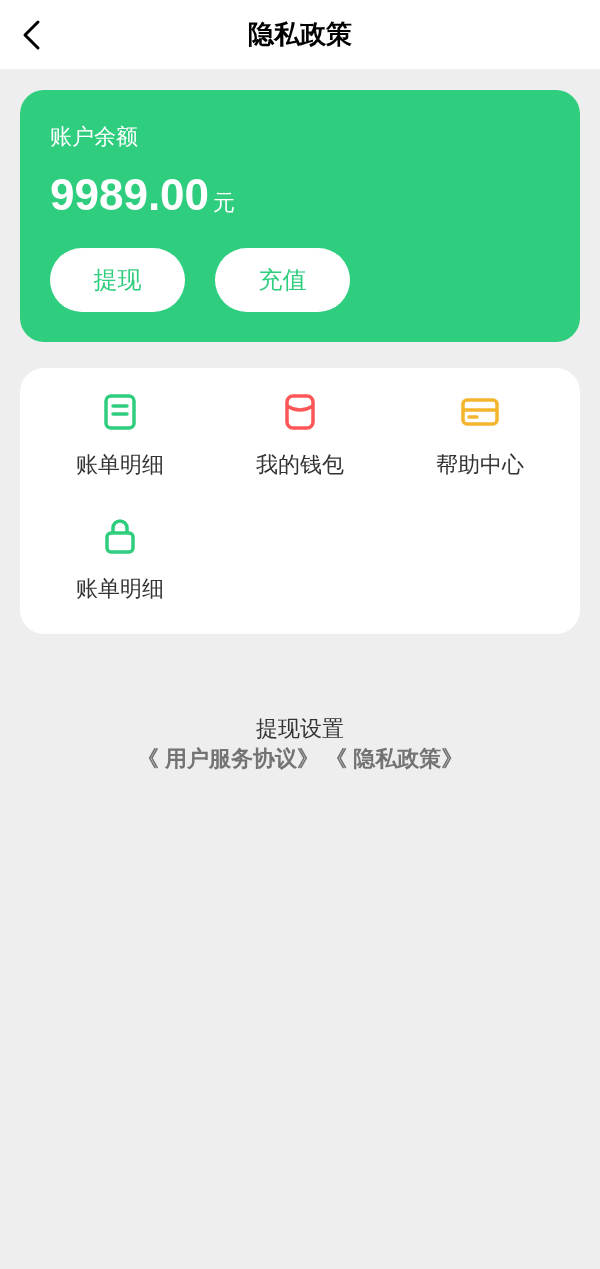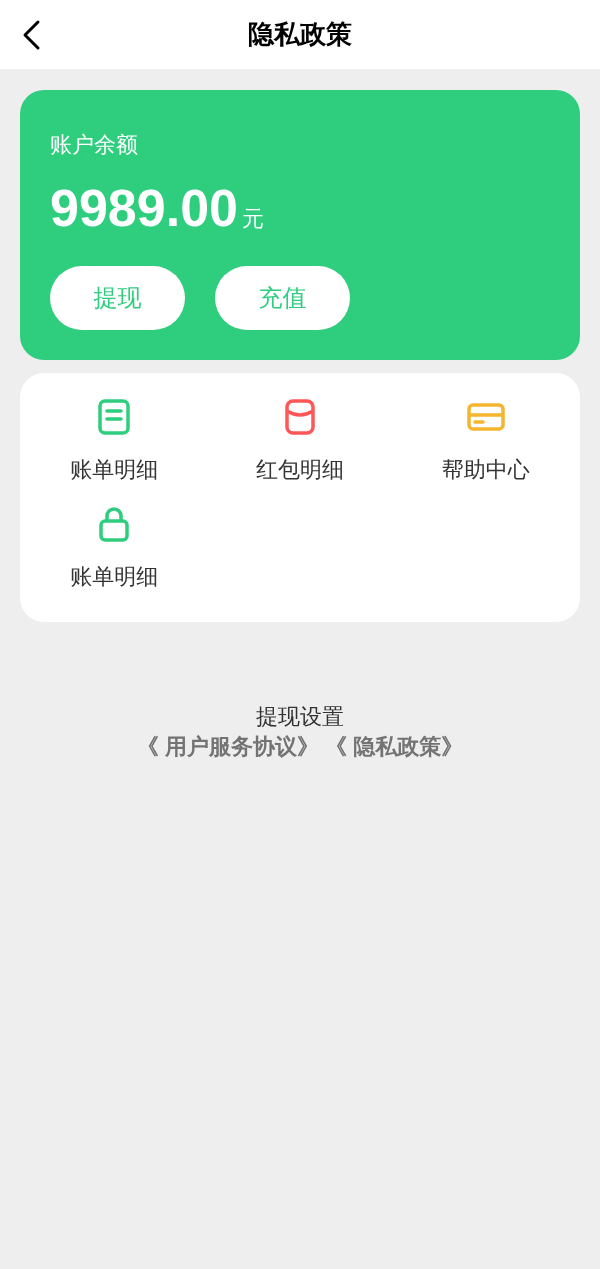--- a/index.html
+++ b/index.html
@@ -36,34 +36,34 @@
       color: #000;
     }
     .content {
       background: #eeeeee;
       padding: 20px;
       height: calc(1269px - 70px);
     }
     .balance-card {
       background: #2FCD7E;
       border-radius: 24px;
-      padding: 40px 30px 30px 30px;
+      padding: 32px 30px 30px 30px;
       color: #fff;
     }
     .balance-label {
       font-size: 22px;
       margin-bottom: 18px;
     }
     .balance-amount {
       display: flex;
       align-items: baseline;
       margin-bottom: 28px;
     }
     .balance-value {
-      font-size: 52px;
+      font-size: 44px;
       font-weight: 700;
     }
     .balance-unit {
       font-size: 22px;
       margin-left: 4px;
     }
     .button-row {
       display: flex;
       gap: 30px;
     }
@@ -74,26 +74,25 @@
       border-radius: 999px;
       padding: 16px 0;
       width: 135px;
       font-size: 24px;
       cursor: pointer;
       text-align: center;
     }
     .menu-card {
       background: #fff;
       border-radius: 24px;
-      margin-top: 13px;
+      margin-top: 26px;
       padding: 22px 10px 30px 10px;
       display: grid;
       grid-template-columns: repeat(3, 1fr);
       row-gap: 34px;
-      gap: 17px;
     }
     .menu-item {
       display: flex;
       flex-direction: column;
       align-items: center;
       cursor: pointer;
     }
     .menu-icon {
       width: 44px;
       height: 44px;
@@ -163,21 +162,21 @@
       <span class="menu-label">账单明细</span>
     </div>
 
     <div class="menu-item">
       <div class="menu-icon">
         <svg width="40" height="40" viewBox="0 0 40 40" fill="none">
           <rect x="7" y="4" width="26" height="32" rx="6" stroke="#FF5757" stroke-width="3.5" fill="none"></rect>
           <path d="M7 14 Q20 22 33 14" stroke="#FF5757" stroke-width="3.5" fill="none"></path>
         </svg>
       </div>
-      <span class="menu-label">红包明细</span>
+      <span class="menu-label">我的钱包</span>
     </div>
 
     <div class="menu-item">
       <div class="menu-icon">
         <svg width="42" height="40" viewBox="0 0 42 40" fill="none">
           <rect x="4" y="8" width="34" height="24" rx="4" stroke="#F5B52E" stroke-width="3.5" fill="none"></rect>
           <line x1="4" y1="18" x2="38" y2="18" stroke="#F5B52E" stroke-width="3.5"></line>
           <line x1="10" y1="25" x2="18" y2="25" stroke="#F5B52E" stroke-width="3.5" stroke-linecap="round"></line>
         </svg>
       </div>

